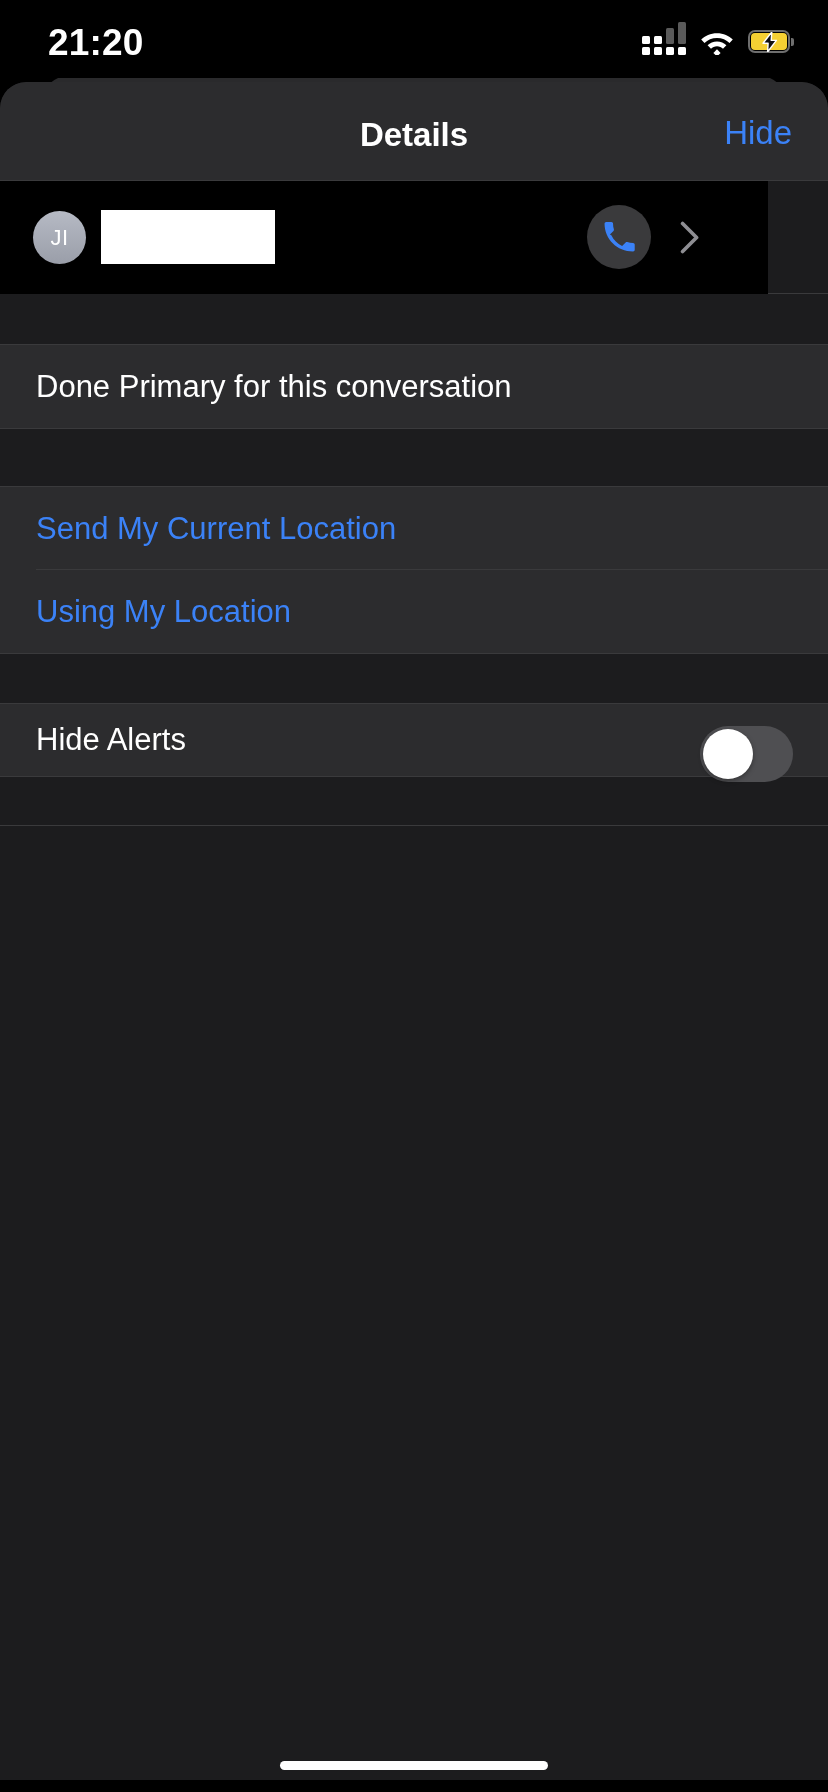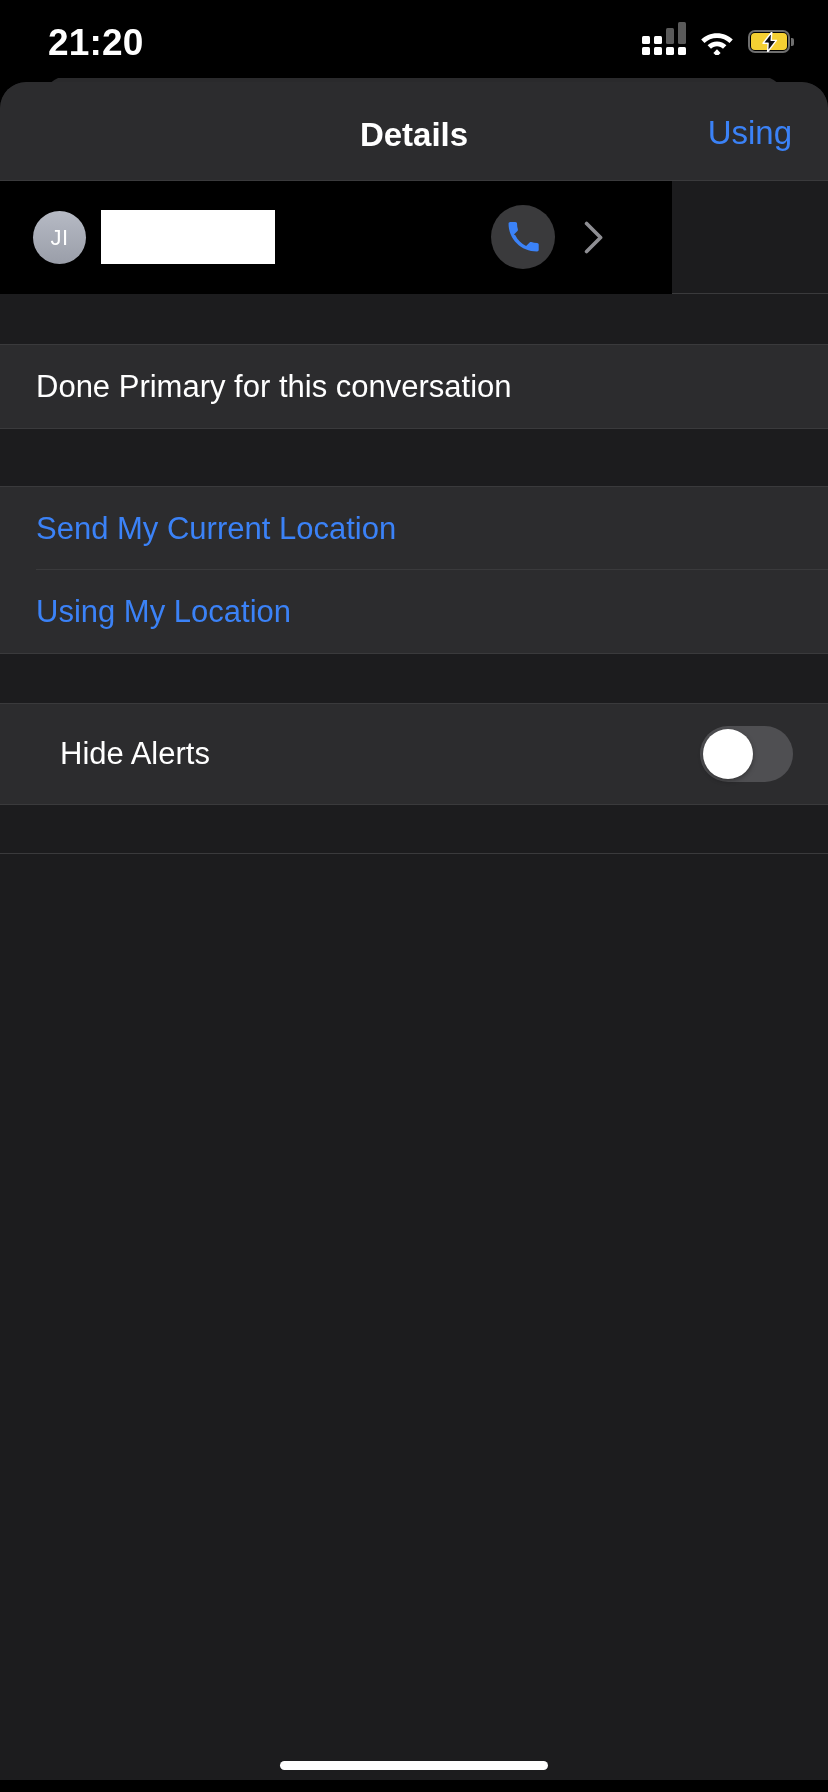--- a/index.html
+++ b/index.html
@@ -80,21 +80,21 @@
     position:absolute; right:36px; top:32px;
     font-size:33px; font-weight:400; color:#3b82f7;
   }
   .nav-sep {
     position:absolute; left:0; top:98px; width:828px; height:1px;
     background:#3a3a3c;
   }
 
   
   .contact-band {
-    position:absolute; left:0; top:99px; width:672px; height:113px;
+    position:absolute; left:0; top:99px; width:768px; height:113px;
     background:#000000;
     display:flex; align-items:center;
   }
   .avatar {
     position:absolute; left:33px; top:30px;
     width:53px; height:53px; border-radius:50%;
     background:linear-gradient(180deg,#b6bac4 0%,#9a9ea9 100%);
     display:flex; align-items:center; justify-content:center;
     font-size:22px; color:#ffffff; font-weight:400; letter-spacing:0.5px;
   }
@@ -203,21 +203,21 @@
 
     </div>
   </div>
 
   <div class="back-card"></div>
 
   <div class="sheet">
 
     <div class="navbar">
       <div class="nav-title">Details</div>
-      <div class="nav-done">Using</div>
+      <div class="nav-done">Hide</div>
     </div>
     <div class="nav-sep"></div>
 
     <div class="contact-band">
       <div class="avatar">JI</div>
       <div class="name-redacted"></div>
       <div class="call-btn">
         <svg width="34" height="34" viewBox="0 0 24 24">
           <path d="M6.6 10.8c1.7 3.4 4.2 5.9 7.6 7.6l2.5-2.5c.3-.3.8-.4 1.2-.3 1.2.4 2.6.6 4 .6.7 0 1.2.5 1.2 1.2V21c0 .7-.5 1.2-1.2 1.2C10.6 22.2 1.8 13.4 1.8 2.6c0-.7.5-1.2 1.2-1.2h3.6c.7 0 1.2.5 1.2 1.2 0 1.4.2 2.8.6 4 .1.4 0 .9-.3 1.2l-2.5 2.5z" fill="#3b82f7"></path>
         </svg>
@@ -243,21 +243,21 @@
         <div class="row-div"></div>
       </div>
       <div class="row">
         <div class="row-label blue">Using My Location</div>
       </div>
     </div>
 
     <div class="gap" style="height:51px;"></div>
 
     <div class="group">
-      <div class="row" style="height:100px;padding-left:24px;">
+      <div class="row" style="height:72px;">
         <div class="row-label">Hide Alerts</div>
         <div class="toggle">
           <div class="knob"></div>
         </div>
       </div>
     </div>
 
     <div class="gap" style="height:50px;"></div>
 
     <div class="filler" style="height:900px;"></div>

